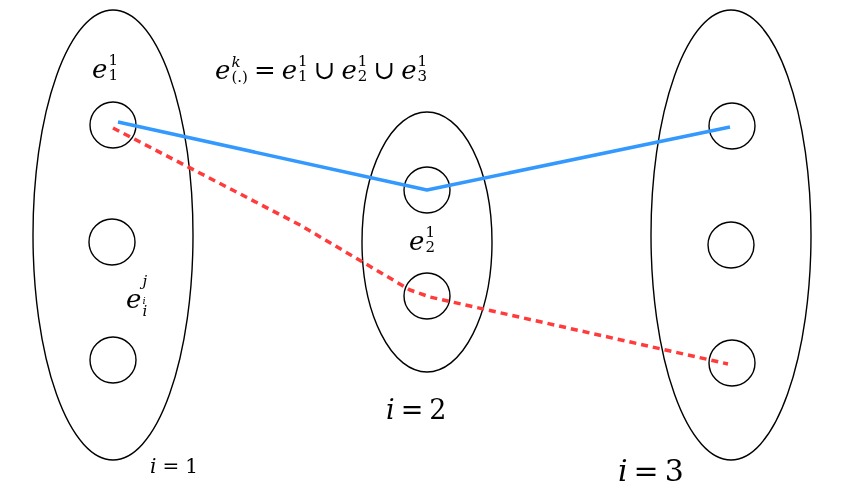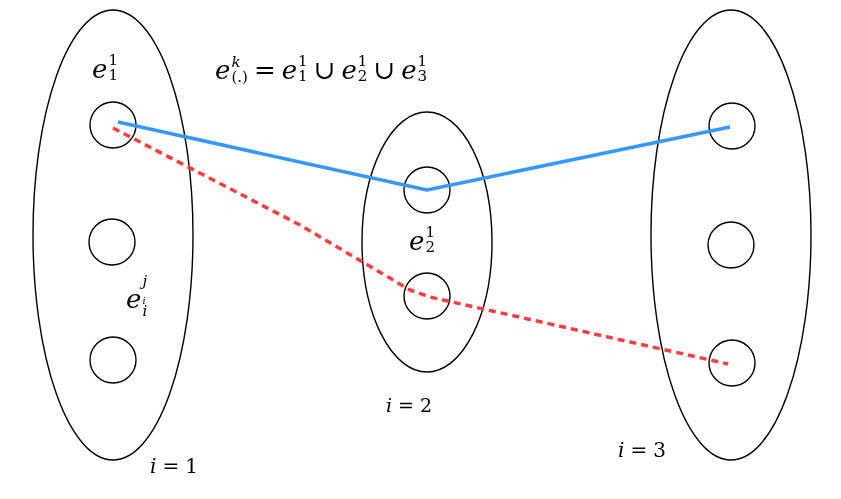--- a/index.html
+++ b/index.html
@@ -72,19 +72,19 @@
   <div class="lbl" style="left:409px; top:228px; font-size:26px;">
     <span class="it">e</span><span class="stack" style="margin-top:-6px;">
       <span class="sup">1</span>
       <span class="sub">2</span>
     </span>
   </div>
 
   <div class="lbl" style="left:150px; top:456px; font-size:20px;">
     <span class="it">i</span><span class="op">=</span><span>1</span>
   </div>
-  <div class="lbl" style="left:386px; top:396px; font-size:19px;">
+  <div class="lbl" style="left:386px; top:396px; font-size:27px;">
     <span class="it">i</span><span class="op">=</span><span>2</span>
   </div>
-  <div class="lbl" style="left:618px; top:440px; font-size:20px;">
+  <div class="lbl" style="left:618px; top:456px; font-size:30px;">
     <span class="it">i</span><span class="op">=</span><span>3</span>
   </div>
 </div>
 
 </body></html>

